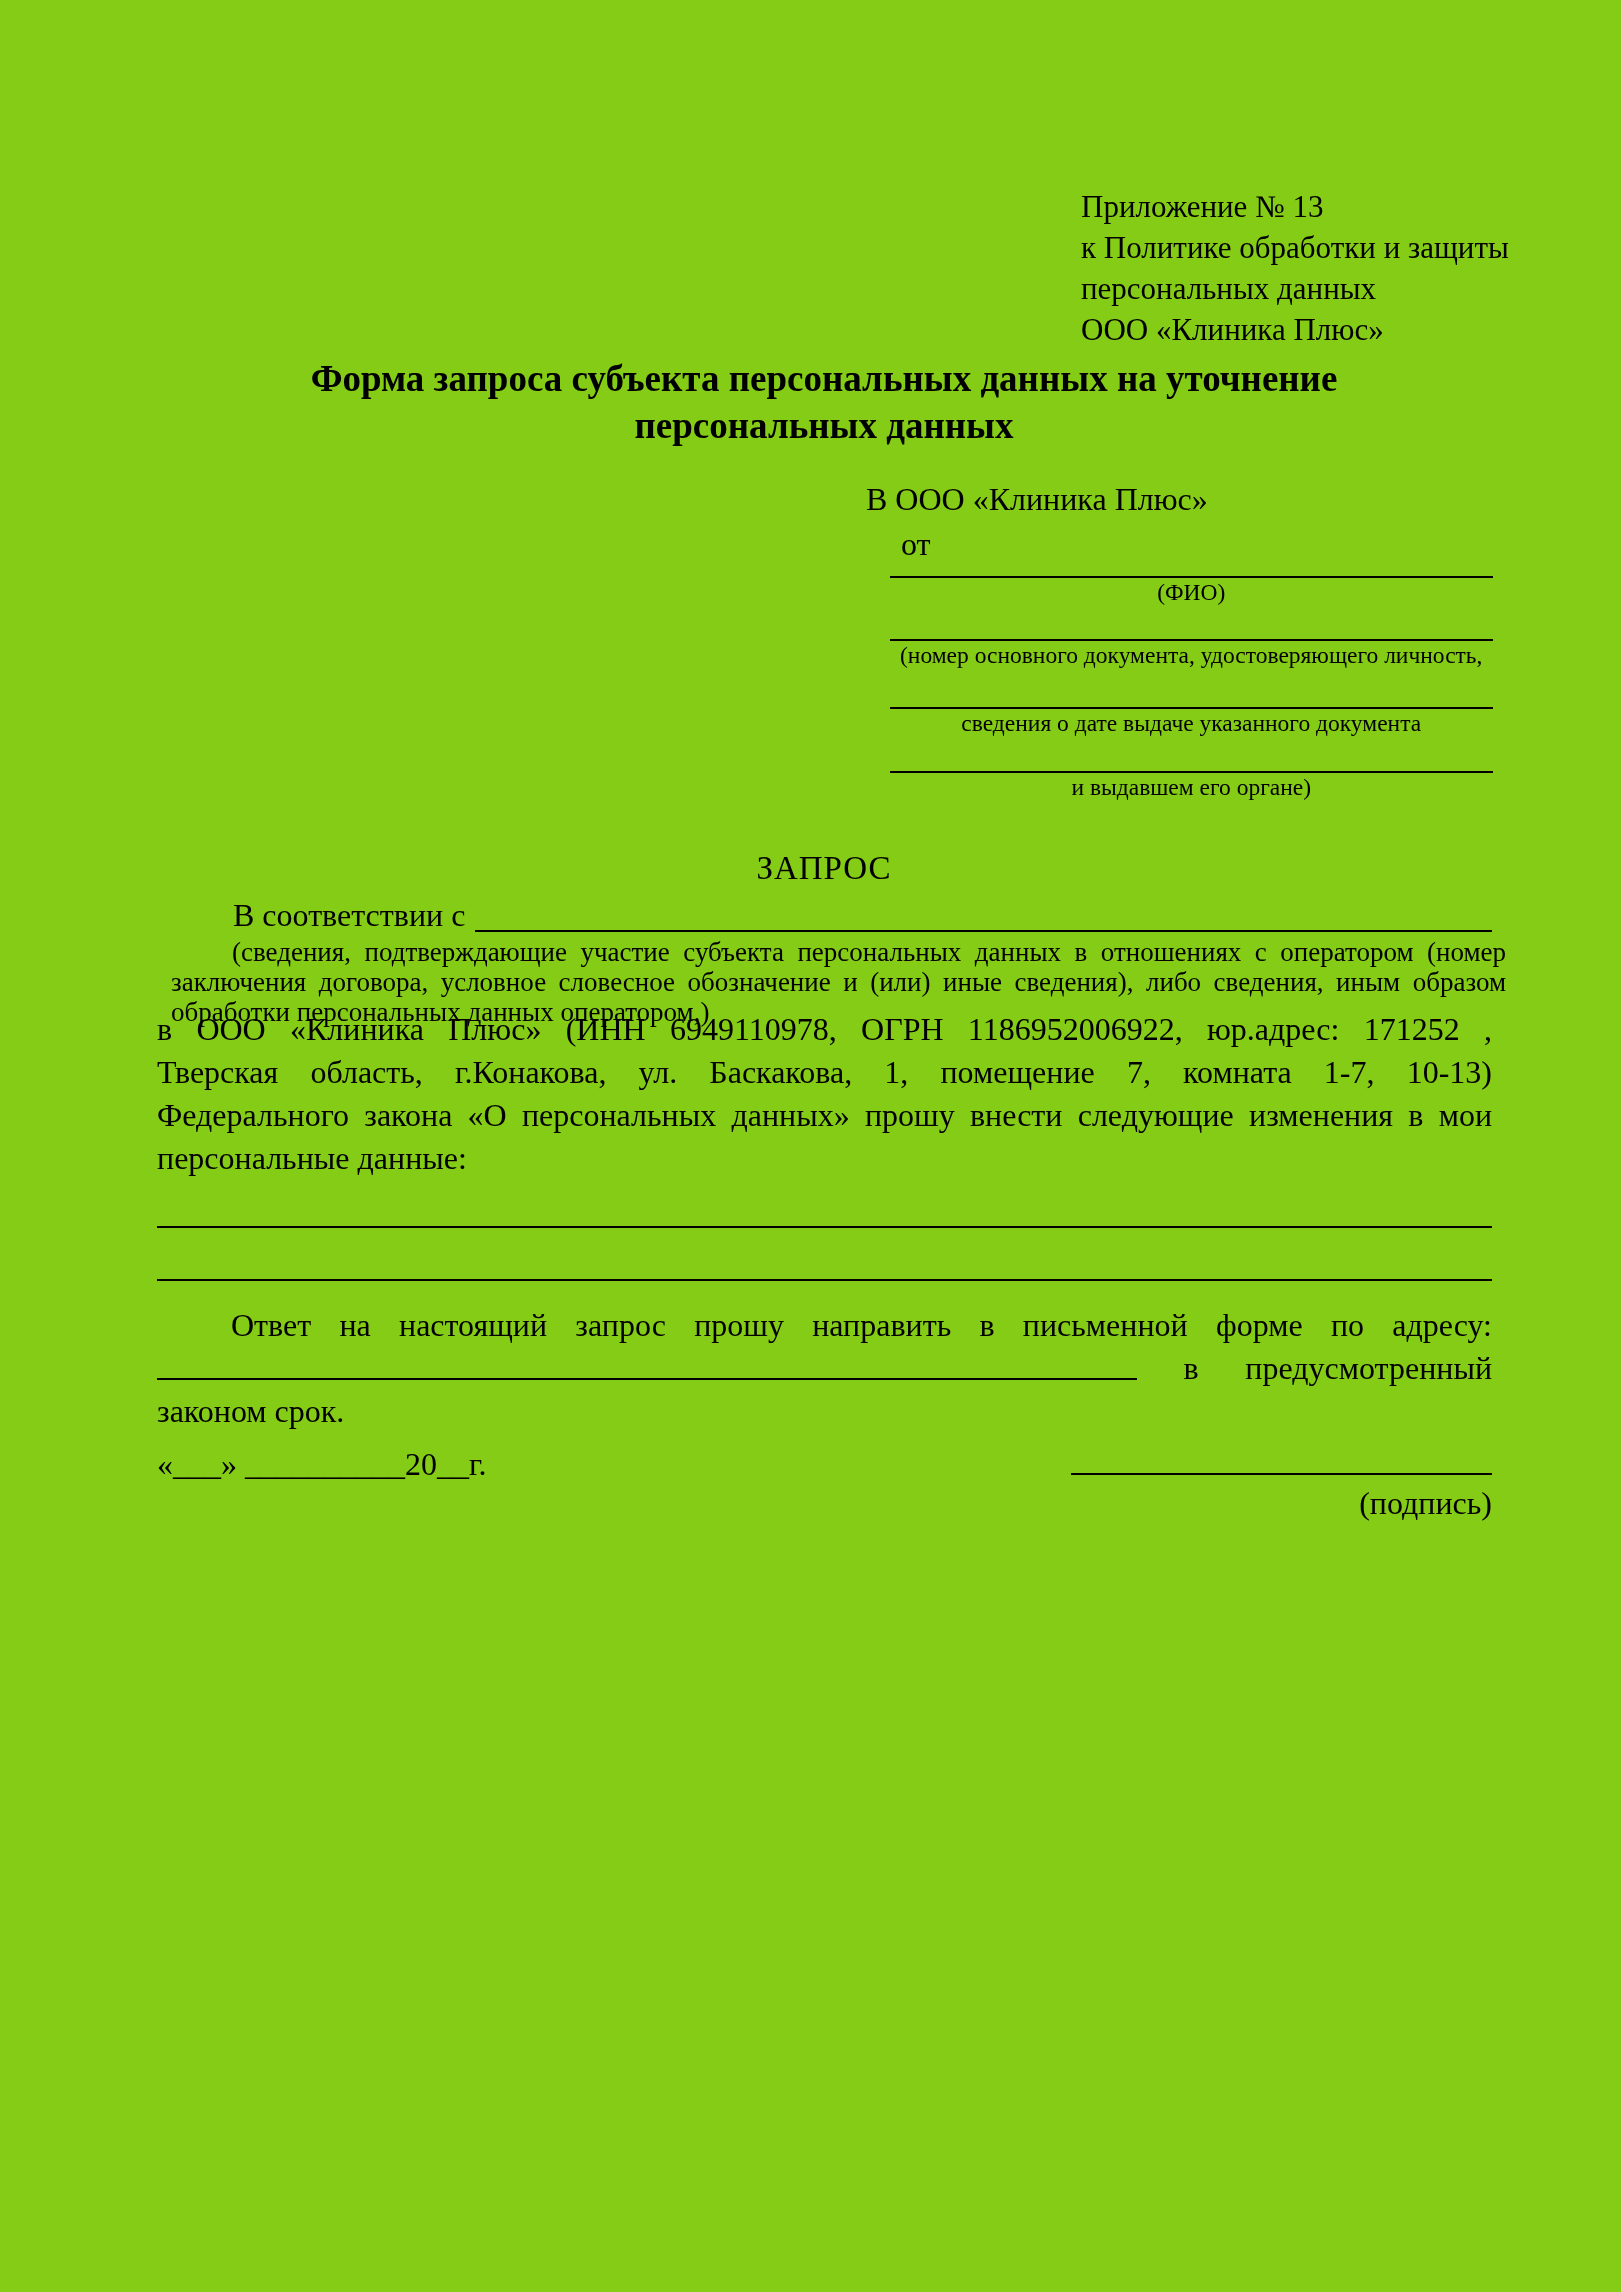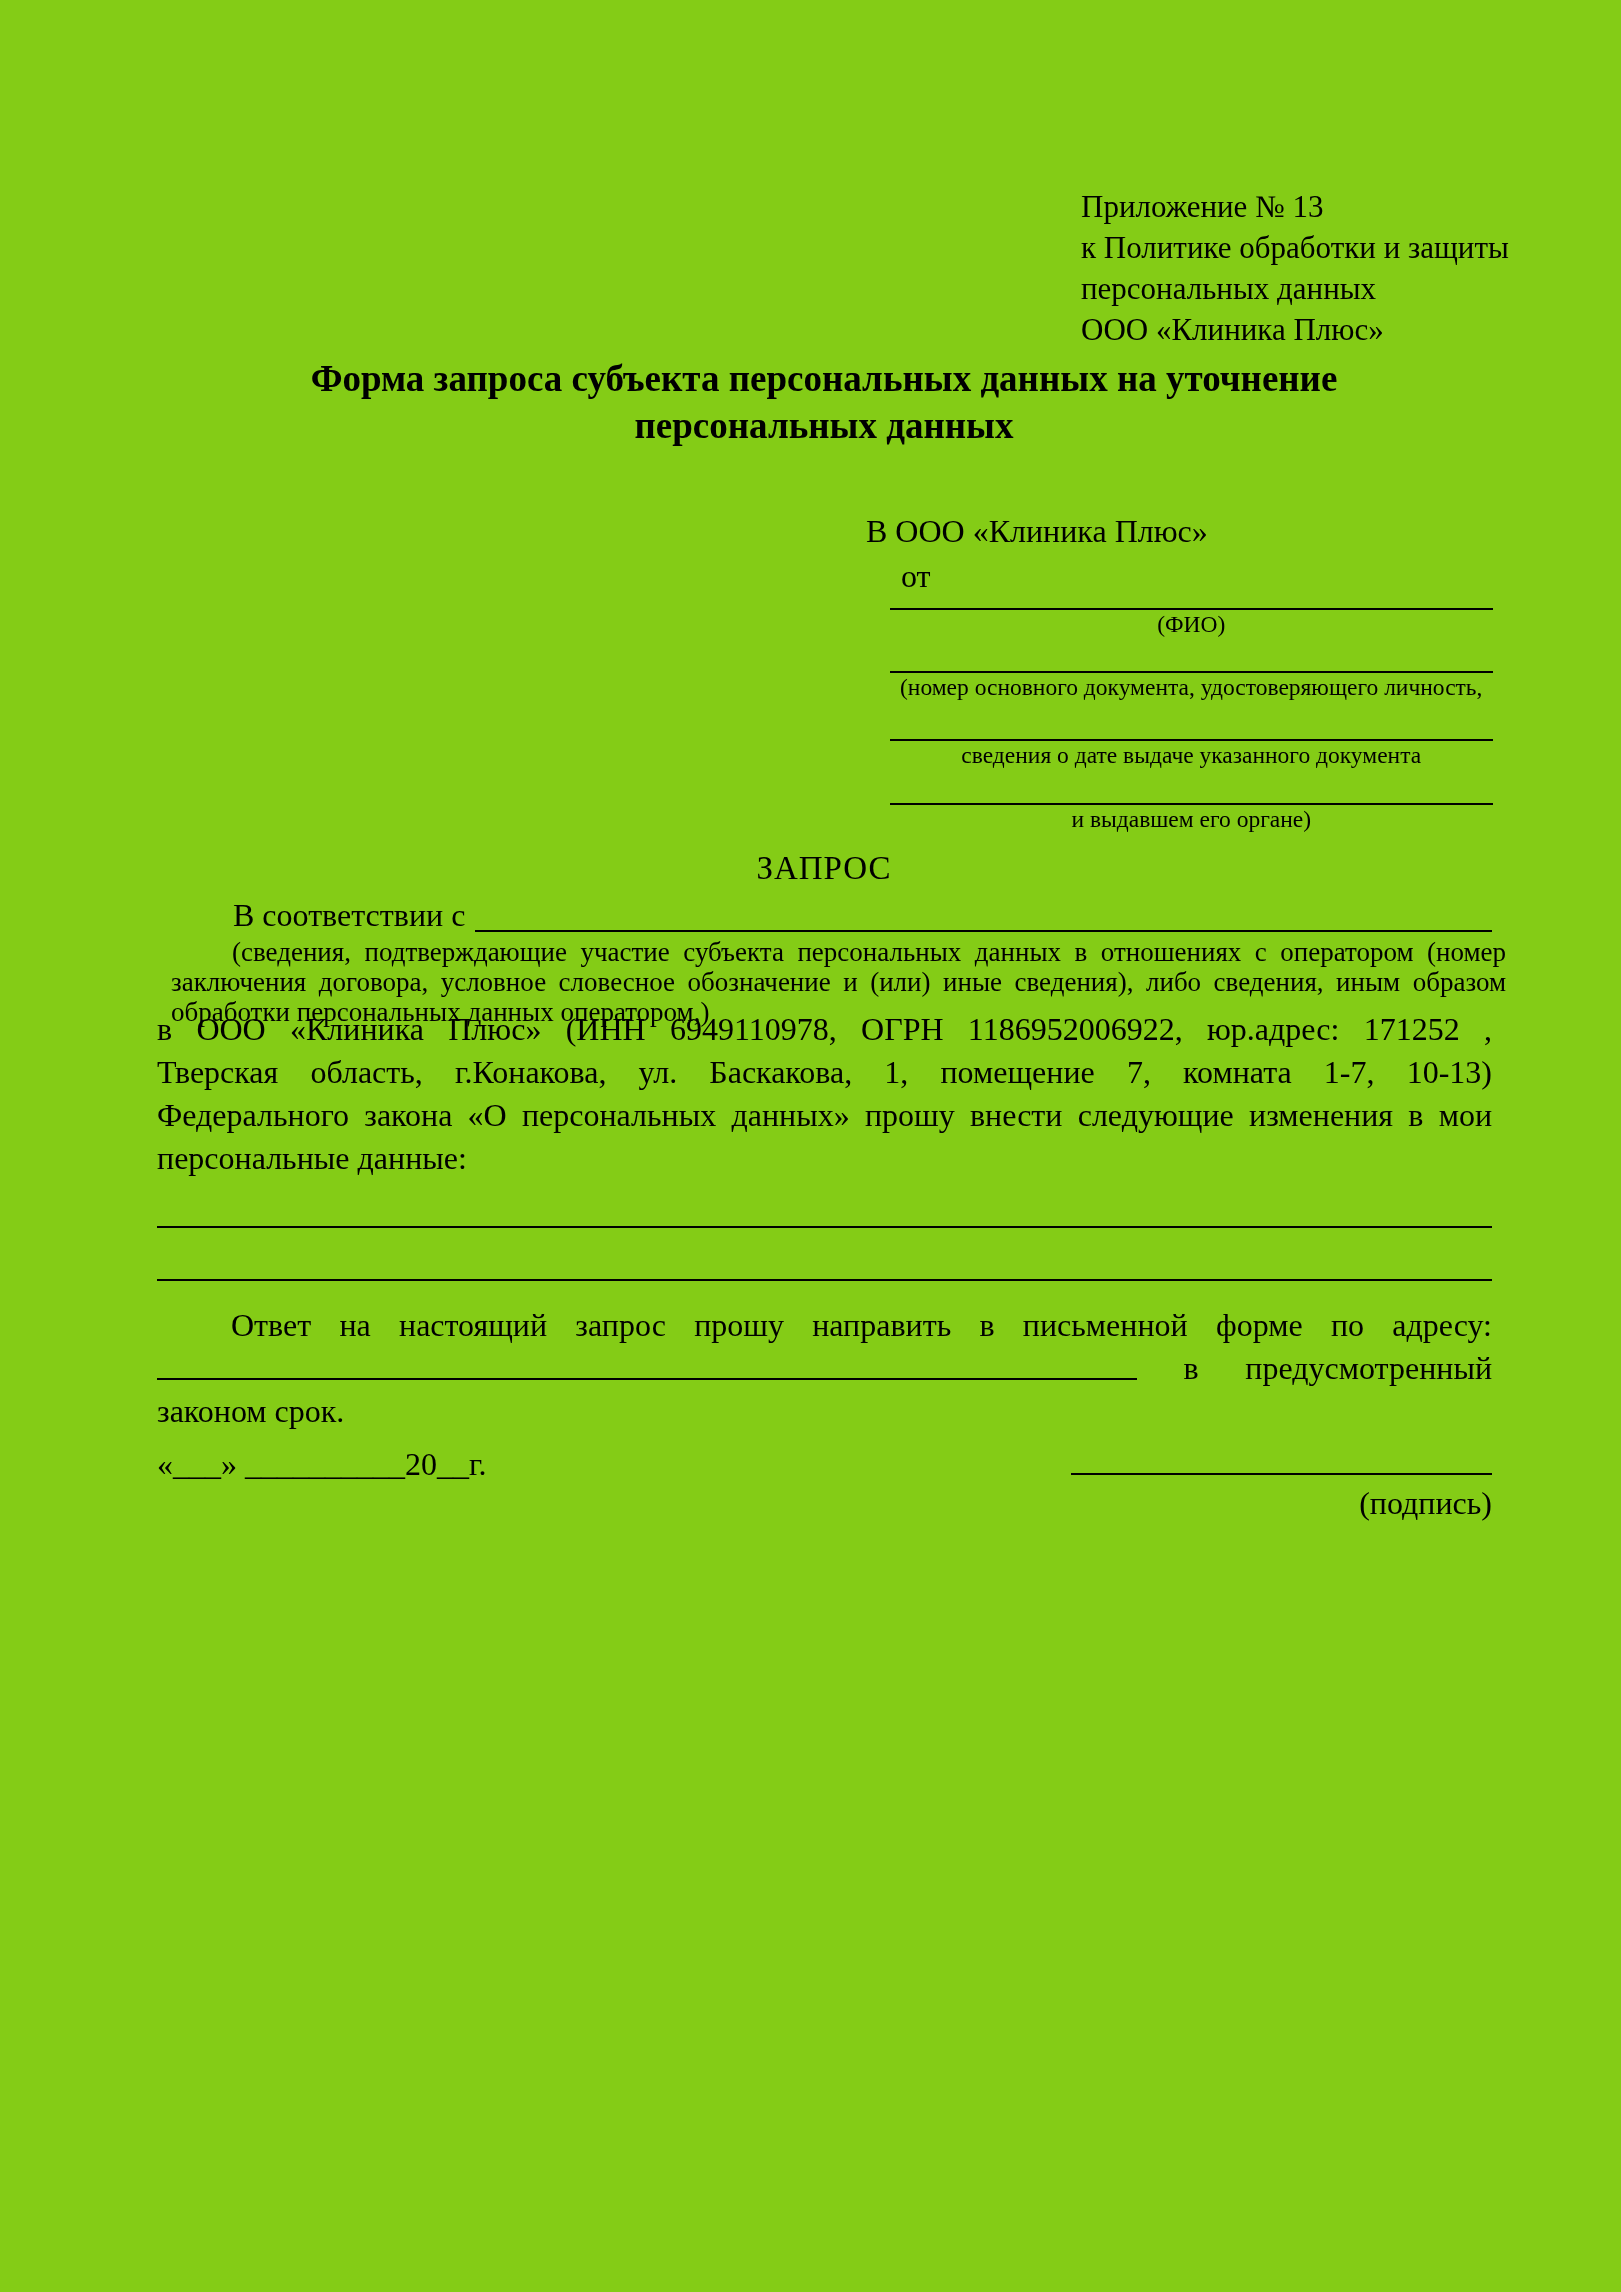--- a/index.html
+++ b/index.html
@@ -16,21 +16,21 @@
   
   .header-note { position:absolute; left:1081px; top:186px; font-size:31px; line-height:41px; }
 
   
   .doc-title {
     position:absolute; left:143px; top:355px; width:1362px;
     text-align:center; font-weight:bold; font-size:37px; line-height:47px;
   }
 
   
-  .addressee { position:absolute; left:866px; top:480px; width:627px; font-size:32px; line-height:39px;margin-top:32px; }
+  .addressee { position:absolute; left:866px; top:480px; width:627px; font-size:32px; line-height:39px; }
   .addr-from { margin-left:35px; margin-top:5.9px; }
   .rule { margin-left:23.5px; border-bottom:2px solid #000; height:0; }
   .rule1 { margin-top:11.8px; }
   .rule2 { margin-top:32px; }
   .rule3 { margin-top:37px; }
   .rule4 { margin-top:33px; }
   .caption { margin-left:23.5px; font-size:23.5px; line-height:29px; text-align:center; }
 
   
   .request-heading {

